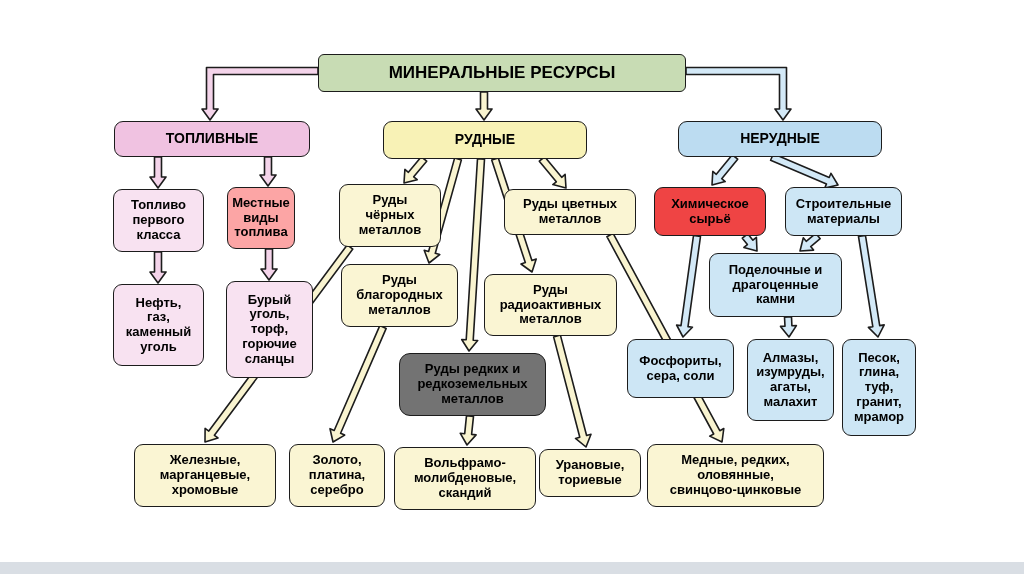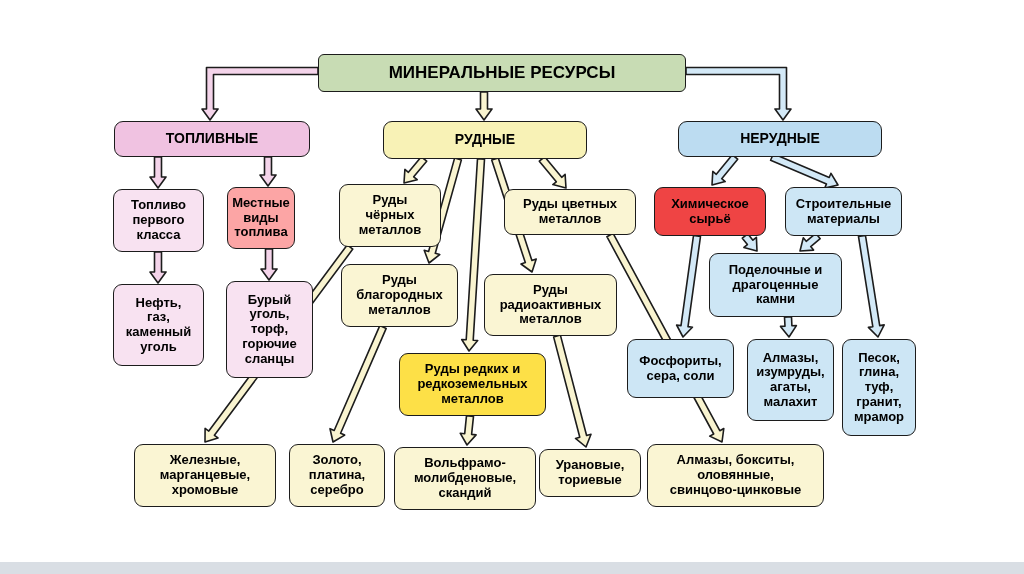--- a/index.html
+++ b/index.html
@@ -107,21 +107,21 @@
     <div class="node" style="left: 341px; top: 264px; width: 117px; height: 63px; background: rgb(250, 245, 211);">
       <span>Руды
 благородных
 металлов</span>
     </div>
     <div class="node" style="left: 484px; top: 274px; width: 133px; height: 62px; background: rgb(250, 245, 211);">
       <span>Руды
 радиоактивных
 металлов</span>
     </div>
-    <div class="node" style="left: 399px; top: 353px; width: 147px; height: 63px; background: #fde047;">
+    <div class="node" style="left: 399px; top: 353px; width: 147px; height: 63px; background: #737373; border-radius: 11px;">
       <span>Руды редких и
 редкоземельных
 металлов</span>
     </div>
     <div class="node" style="left: 134px; top: 444px; width: 142px; height: 63px; background: rgb(250, 245, 211);">
       <span>Железные,
 марганцевые,
 хромовые</span>
     </div>
     <div class="node" style="left: 289px; top: 444px; width: 96px; height: 63px; background: rgb(250, 245, 211);">
@@ -132,21 +132,21 @@
     <div class="node" style="left: 394px; top: 447px; width: 142px; height: 63px; background: rgb(250, 245, 211);">
       <span>Вольфрамо-
 молибденовые,
 скандий</span>
     </div>
     <div class="node" style="left: 539px; top: 449px; width: 102px; height: 48px; background: rgb(250, 245, 211);">
       <span>Урановые,
 ториевые</span>
     </div>
     <div class="node" style="left: 647px; top: 444px; width: 177px; height: 63px; background: rgb(250, 245, 211);">
-      <span>Алмазы, бокситы,
+      <span>Медные, редких,
 оловянные,
 свинцово-цинковые</span>
     </div>
     <div class="node" style="left: 654px; top: 187px; width: 112px; height: 49px; background: #ef4444;">
       <span>Химическое
 сырьё</span>
     </div>
     <div class="node" style="left: 785px; top: 187px; width: 117px; height: 49px; background: rgb(205, 230, 245);">
       <span>Строительные
 материалы</span>

